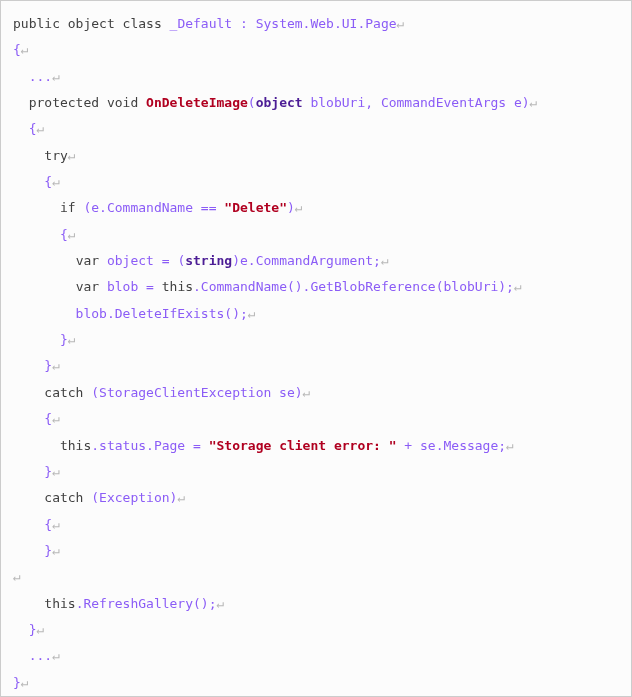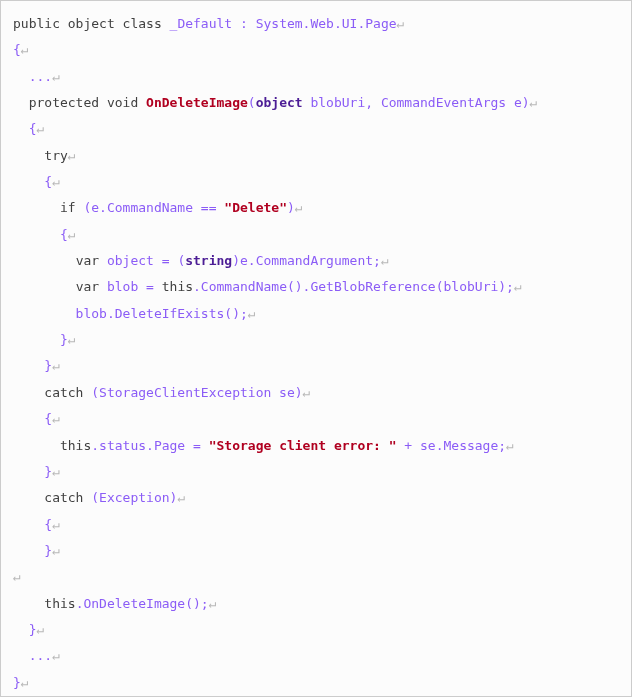--- a/index.html
+++ b/index.html
@@ -46,16 +46,16 @@
 <span><span class="pln">      }</span><span class="crlf">↵</span></span>
 <span><span class="pln">    }</span><span class="crlf">↵</span></span>
 <span><span class="pln">    </span><span class="kw">catch</span><span class="pln"> (StorageClientException se)</span><span class="crlf">↵</span></span>
 <span><span class="pln">    {</span><span class="crlf">↵</span></span>
 <span><span class="pln">      </span><span class="kw">this</span><span class="pln">.status.Page = </span><span class="str">"Storage client error: "</span><span class="pln"> + se.Message;</span><span class="crlf">↵</span></span>
 <span><span class="pln">    }</span><span class="crlf">↵</span></span>
 <span><span class="pln">    </span><span class="kw">catch</span><span class="pln"> (Exception)</span><span class="crlf">↵</span></span>
 <span><span class="pln">    {</span><span class="crlf">↵</span></span>
 <span><span class="pln">    }</span><span class="crlf">↵</span></span>
 <span><span class="pln"></span><span class="crlf">↵</span></span>
-<span><span class="pln">    </span><span class="kw">this</span><span class="pln">.OnDeleteImage();</span><span class="crlf">↵</span></span>
+<span><span class="pln">    </span><span class="kw">this</span><span class="pln">.RefreshGallery();</span><span class="crlf">↵</span></span>
 <span><span class="pln">  }</span><span class="crlf">↵</span></span>
 <span><span class="pln">  ...</span><span class="crlf">↵</span></span>
 <span><span class="pln">}</span><span class="crlf">↵</span></span></code></div>
 
 </body></html>

